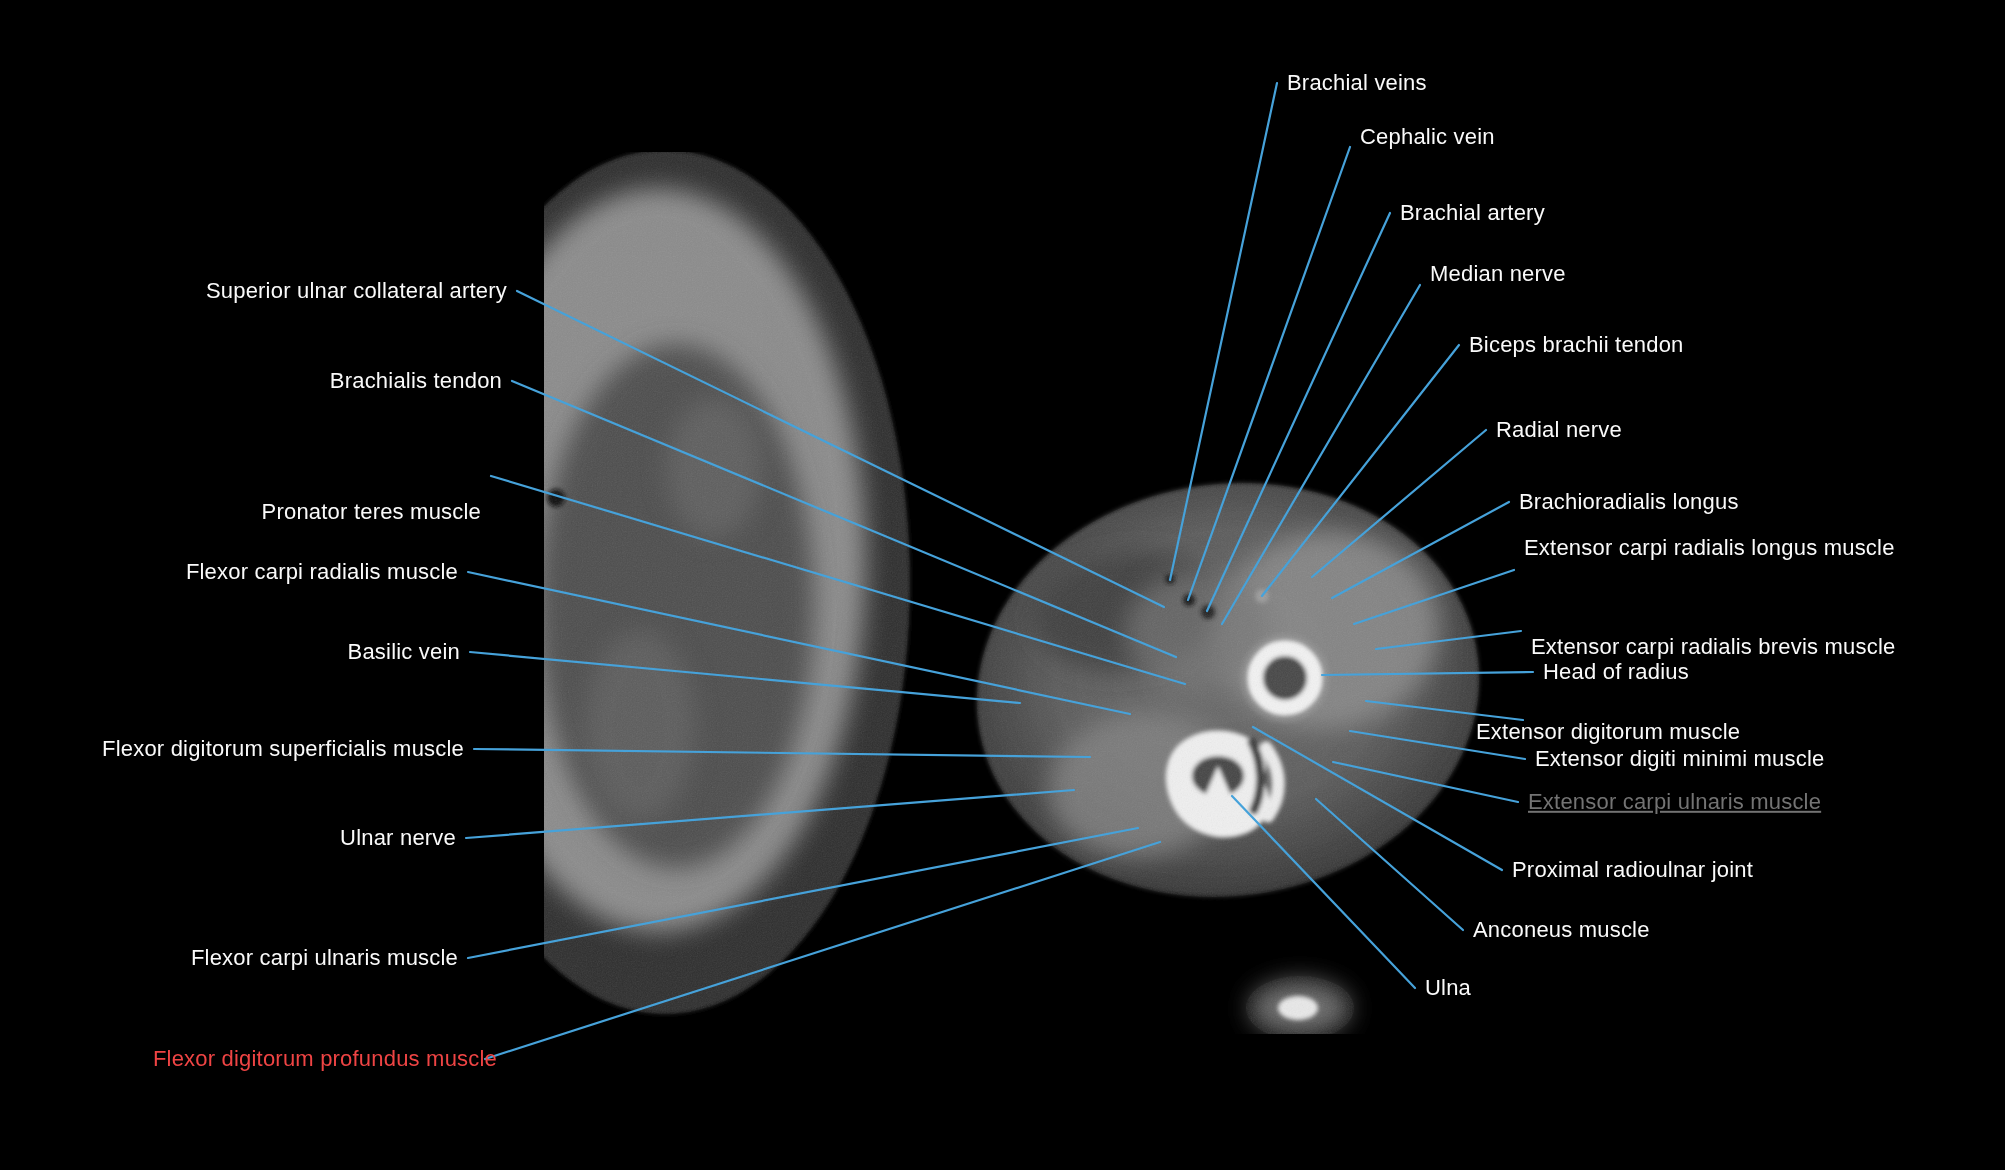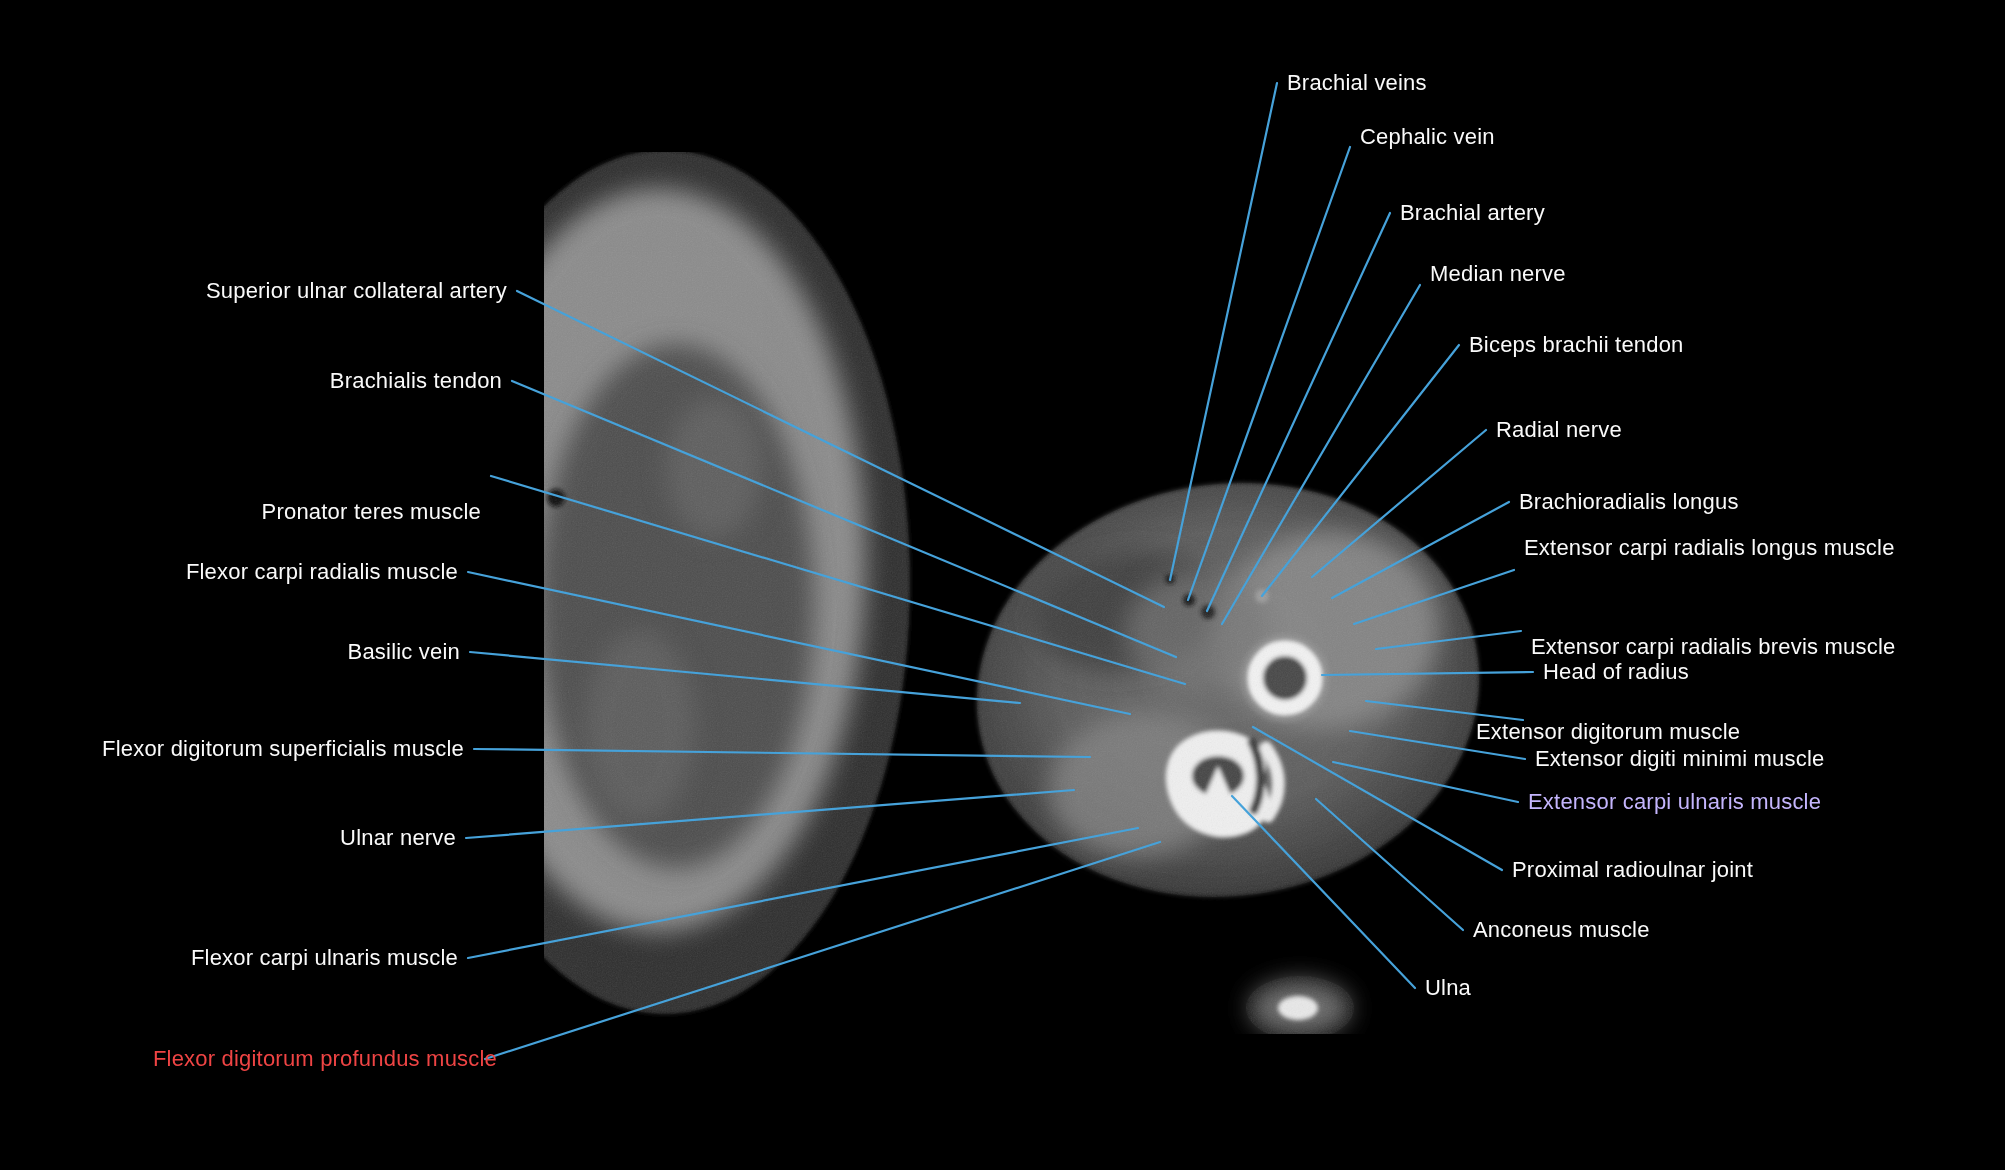--- a/index.html
+++ b/index.html
@@ -154,19 +154,19 @@
       <div class="label label-right" style="left: 1400px; top: 213px; color: rgb(250, 250, 250);">Brachial artery</div>
       <div class="label label-right" style="left: 1430px; top: 274px; color: rgb(250, 250, 250);">Median nerve</div>
       <div class="label label-right" style="left: 1469px; top: 345px; color: rgb(250, 250, 250);">Biceps brachii tendon</div>
       <div class="label label-right" style="left: 1496px; top: 430px; color: rgb(250, 250, 250);">Radial nerve</div>
       <div class="label label-right" style="left: 1519px; top: 502px; color: rgb(250, 250, 250);">Brachioradialis longus</div>
       <div class="label label-right" style="left: 1524px; top: 548px; color: rgb(250, 250, 250);">Extensor carpi radialis longus muscle</div>
       <div class="label label-right" style="left: 1531px; top: 647px; color: rgb(250, 250, 250);">Extensor carpi radialis brevis muscle</div>
       <div class="label label-right" style="left: 1543px; top: 672px; color: rgb(250, 250, 250);">Head of radius</div>
       <div class="label label-right" style="left: 1476px; top: 720px; color: rgb(250, 250, 250); margin-top: 12px;">Extensor digitorum muscle</div>
       <div class="label label-right" style="left: 1535px; top: 759px; color: rgb(250, 250, 250);">Extensor digiti minimi muscle</div>
-      <div class="label label-right" style="left: 1528px; top: 802px; color: #c4b5fd;">Extensor carpi ulnaris muscle</div>
+      <div class="label label-right" style="left: 1528px; top: 802px; color: #737373; text-decoration: underline;">Extensor carpi ulnaris muscle</div>
       <div class="label label-right" style="left: 1512px; top: 870px; color: rgb(250, 250, 250);">Proximal radioulnar joint</div>
       <div class="label label-right" style="left: 1473px; top: 930px; color: rgb(250, 250, 250);">Anconeus muscle</div>
       <div class="label label-right" style="left: 1425px; top: 988px; color: rgb(250, 250, 250);">Ulna</div>
     </div>
 
 </div>
 
 </body></html>

